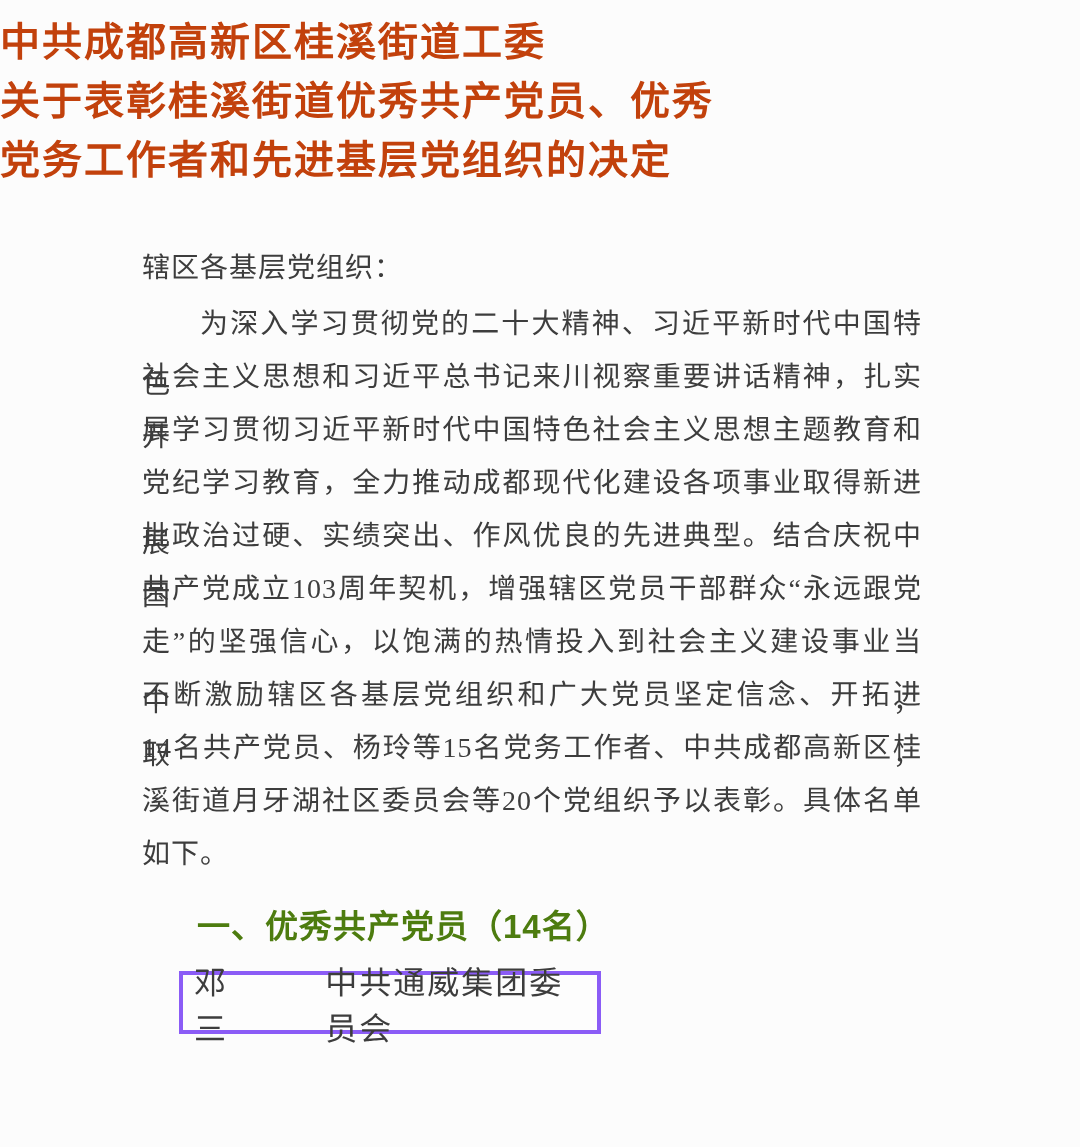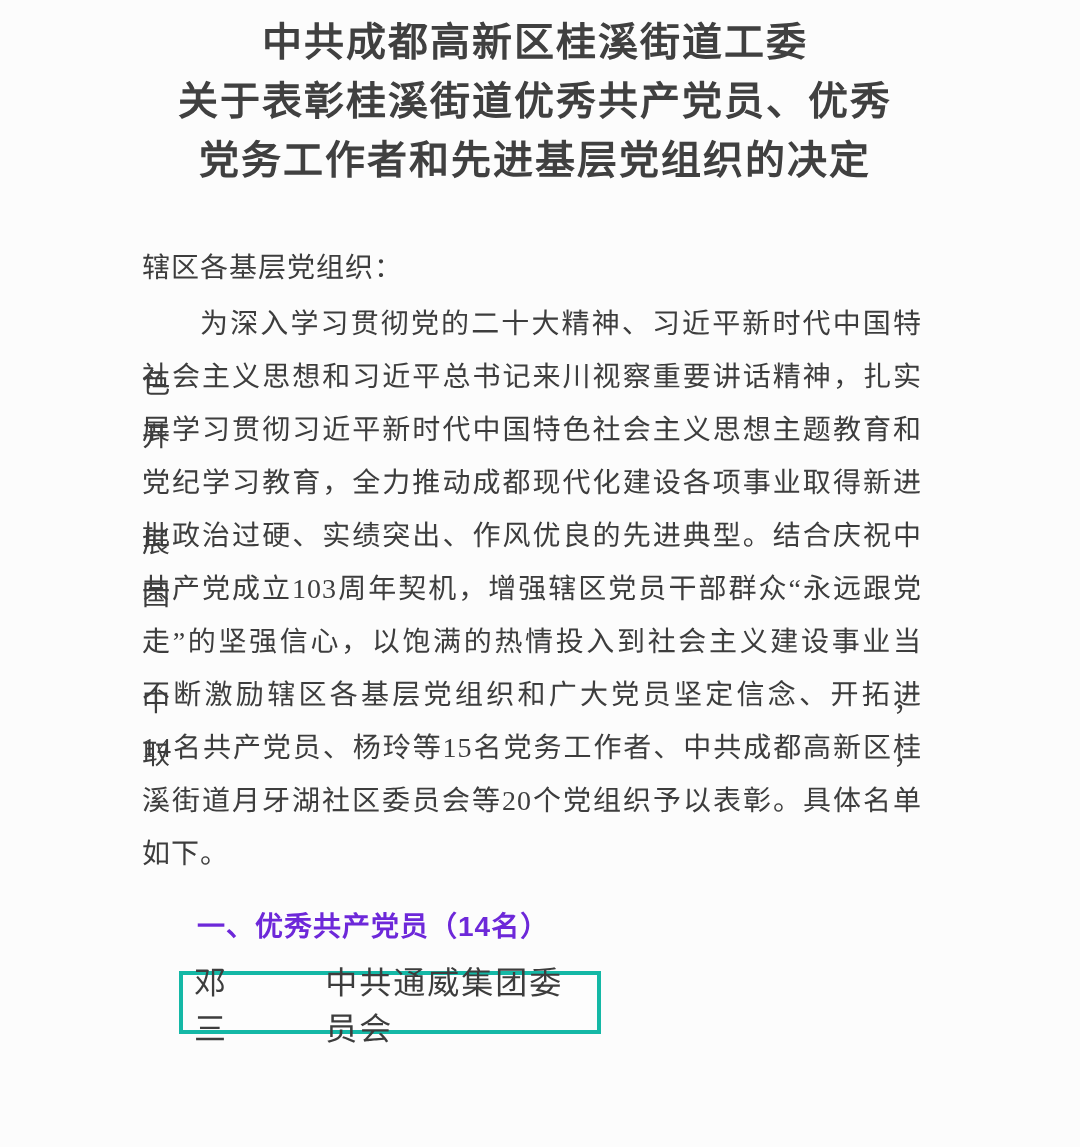--- a/index.html
+++ b/index.html
@@ -10,22 +10,21 @@
     background: #fcfcfc;
     overflow: hidden;
     font-family: "Liberation Serif", "DejaVu Serif", serif;
   }
   
   .doc-title {
     position: absolute;
     top: 13px;
     left: 0;
     width: 1070px;
-    text-align: center;
-    color: #404040;
+    color: #c2410c;
   }
   .doc-title .title-line {
     font-size: 40px;
     font-weight: bold;
     line-height: 59px;
     letter-spacing: 2px;
   }
   
   .text-block {
     position: absolute;
@@ -49,31 +48,31 @@
   }
   .pline.first { text-indent: 58px; }
   .pline.last  { text-align-last: left; }
   
   .section-heading {
     margin: 30px 0 0 55px;
     height: 40px;
     line-height: 40px;
     font-family: "Liberation Sans", "DejaVu Sans", sans-serif;
     font-weight: bold;
-    font-size: 28px;
-    color: #6d28d9;
+    font-size: 33px;
+    color: #4d7c0f;
     letter-spacing: 1px;
   }
   
   .highlight-box {
     margin: 24px 0 0 37px;
     width: 422px;
     height: 63px;
     box-sizing: border-box;
-    border: 4px solid #14b8a6;
+    border: 4px solid #8b5cf6;
     background: #fdfdfd;
     display: flex;
     align-items: center;
     padding-left: 11px;
     font-size: 32px;
     color: #3d3d3d;
   }
   .entry-name { letter-spacing: 6px; }
   .entry-org  { margin-left: 30px; letter-spacing: 2px; }
 </style>

